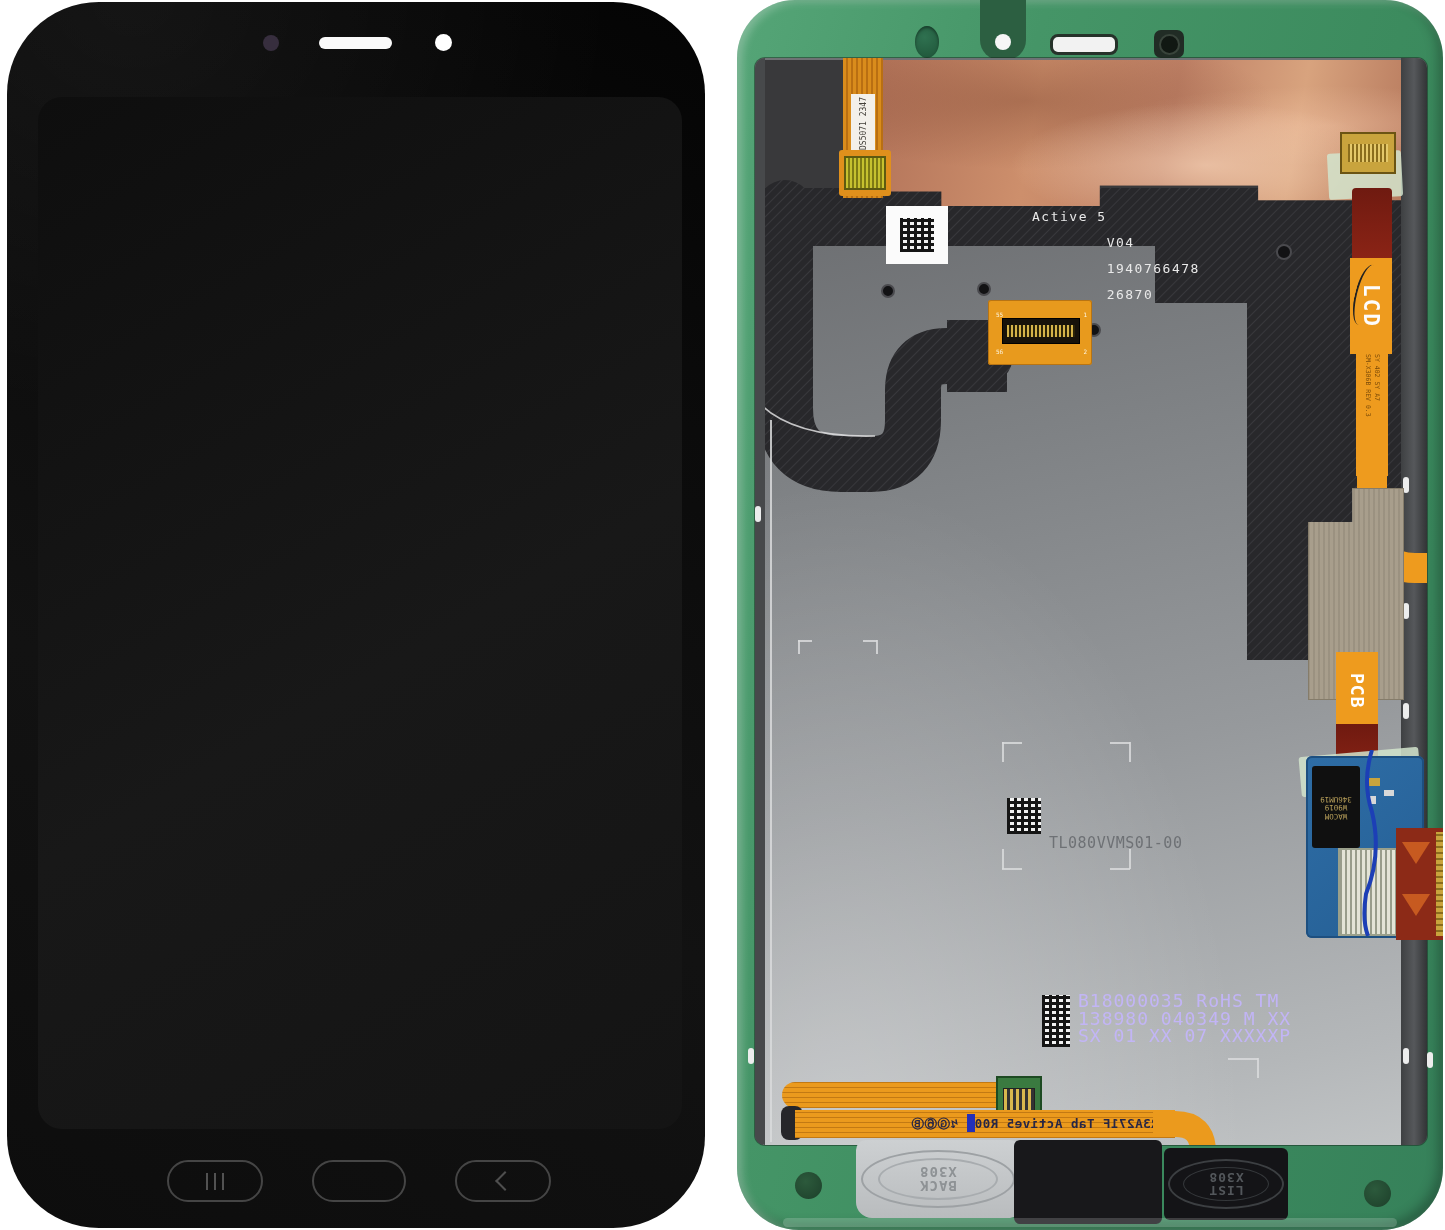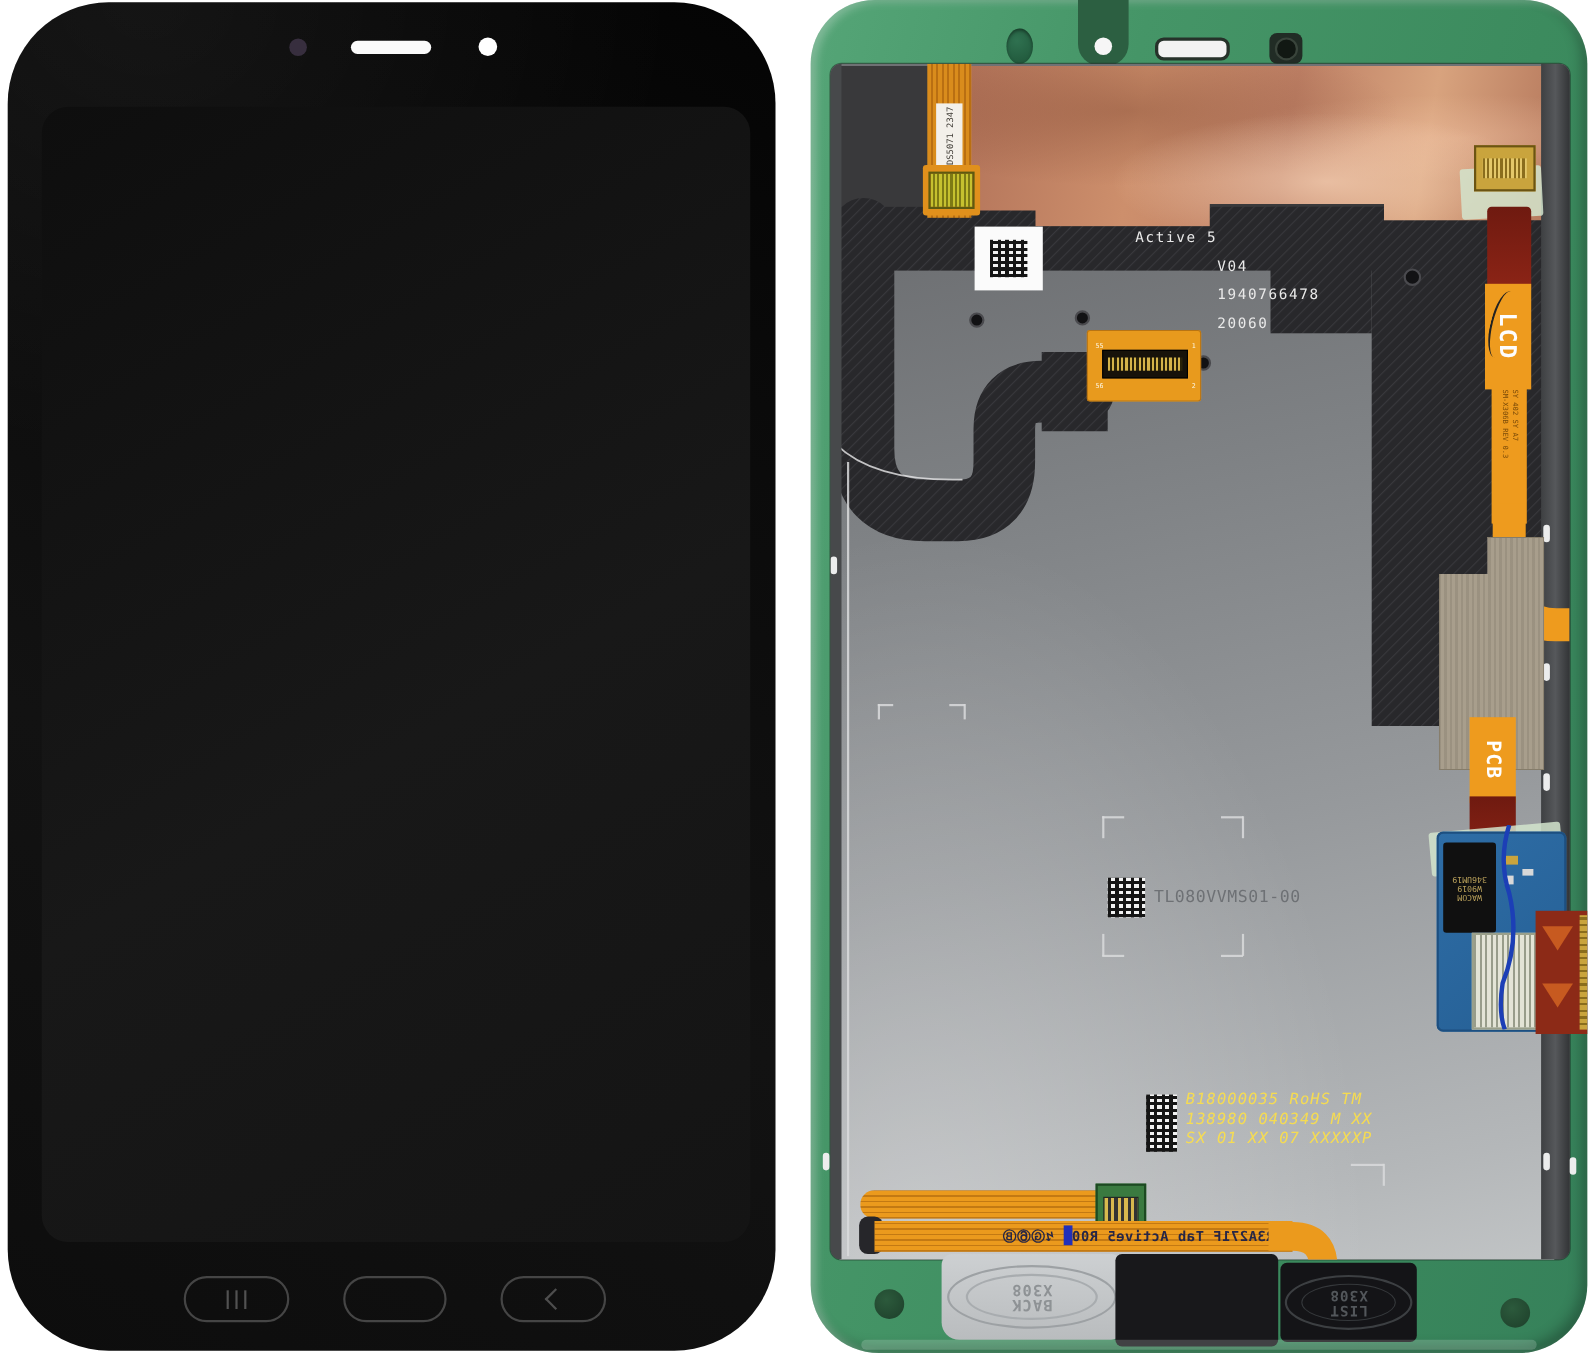--- a/index.html
+++ b/index.html
@@ -117,21 +117,21 @@
   .listbtn{left:427px;top:1148px;width:124px;height:72px;background:#141417;border-radius:6px;
         display:flex;align-items:center;justify-content:center;}
   .oval-ol{width:112px;height:46px;border:2px solid #3c3f42;border-radius:50%;
         display:flex;align-items:center;justify-content:center;}
   .oval-il{width:84px;height:32px;border:1.5px solid #35383b;border-radius:50%;
         display:flex;flex-direction:column;align-items:center;justify-content:center;}
   .listbtn-txt{color:#53575b;font-size:13px;line-height:13px;font-weight:bold;letter-spacing:1px;}
   .fhole{width:27px;height:27px;border-radius:50%;background:radial-gradient(circle at 40% 35%,#2c5a3c,#1d3f2a);}
   .bottomedge{left:46px;bottom:3px;width:614px;height:9px;border-radius:6px;background:rgba(255,255,255,.18);}
   .plate-model{color:#6e7175;font-size:15px;letter-spacing:.5px;}
-  .plate-bottom-txt{color:#fde047;font-size:14px;line-height:17.5px;letter-spacing:1px;opacity:.9;white-space:pre;font-style:italic;}
+  .plate-bottom-txt{color:#c4b5fd;font-size:18px;line-height:17.5px;letter-spacing:1px;opacity:.9;white-space:pre;}
   .dm2{left:252px;top:740px;width:34px;height:36px;}
   .dm3{left:287px;top:937px;width:28px;height:52px;}
 </style>
 </head>
 <body>
 
 <div id="stage">
 
   <div class="abs front">
     <div class="abs front-sheen"></div>
@@ -192,21 +192,21 @@
         <div class="lconn-in"></div>
       </div>
 
       <div class="abs qr1">
         <div class="dm"></div>
       </div>
 
       <div class="abs active5"><span>Active 5</span><br>
         <span>V04</span><br>
         <span>1940766478</span><br>
-        <span>20060</span>
+        <span>26870</span>
       </div>
 
       <div class="abs oconn">
         <div class="abs oconn-strip">
           <div class="oconn-pins"></div>
         </div>
         <span class="pin-num" style="left:8px;top:12px">55</span>
         <span class="pin-num" style="right:5px;top:12px">1</span>
         <span class="pin-num" style="left:8px;bottom:10px">56</span>
         <span class="pin-num" style="right:5px;bottom:10px">2</span>
@@ -222,21 +222,21 @@
       <div class="abs etch" style="left:355px;top:684px;width:20px;height:1.5px"></div>
       <div class="abs etch" style="left:374px;top:684px;width:1.5px;height:20px"></div>
       <div class="abs etch" style="left:247px;top:810px;width:20px;height:1.5px"></div>
       <div class="abs etch" style="left:247px;top:791px;width:1.5px;height:20px"></div>
       <div class="abs etch" style="left:355px;top:810px;width:20px;height:1.5px"></div>
       <div class="abs etch" style="left:374px;top:791px;width:1.5px;height:20px"></div>
       <div class="abs etch" style="left:473px;top:1000px;width:30px;height:1.5px"></div>
       <div class="abs etch" style="left:502px;top:1000px;width:1.5px;height:20px"></div>
 
       <div class="abs dm dm2"></div>
-      <div class="abs plate-model" style="left:294px;top:748px">TL080VVMS01-00</div>
+      <div class="abs plate-model" style="left:294px;top:776px">TL080VVMS01-00</div>
 
       <div class="abs dm dm3"></div>
       <div class="abs plate-bottom-txt" style="left:323px;top:934px"><span>B18000035 RoHS TM</span><br><span>138980 040349 M XX</span><br><span>SX 01 XX 07 XXXXXP</span></div>
 
       <div class="abs rail-r"></div>
       <div class="abs rail-l"></div>
       <div class="abs notch" style="left:648px;top:419px"></div>
       <div class="abs notch" style="left:648px;top:545px"></div>
       <div class="abs notch" style="left:648px;top:645px"></div>
       <div class="abs notch" style="left:648px;top:990px"></div>

